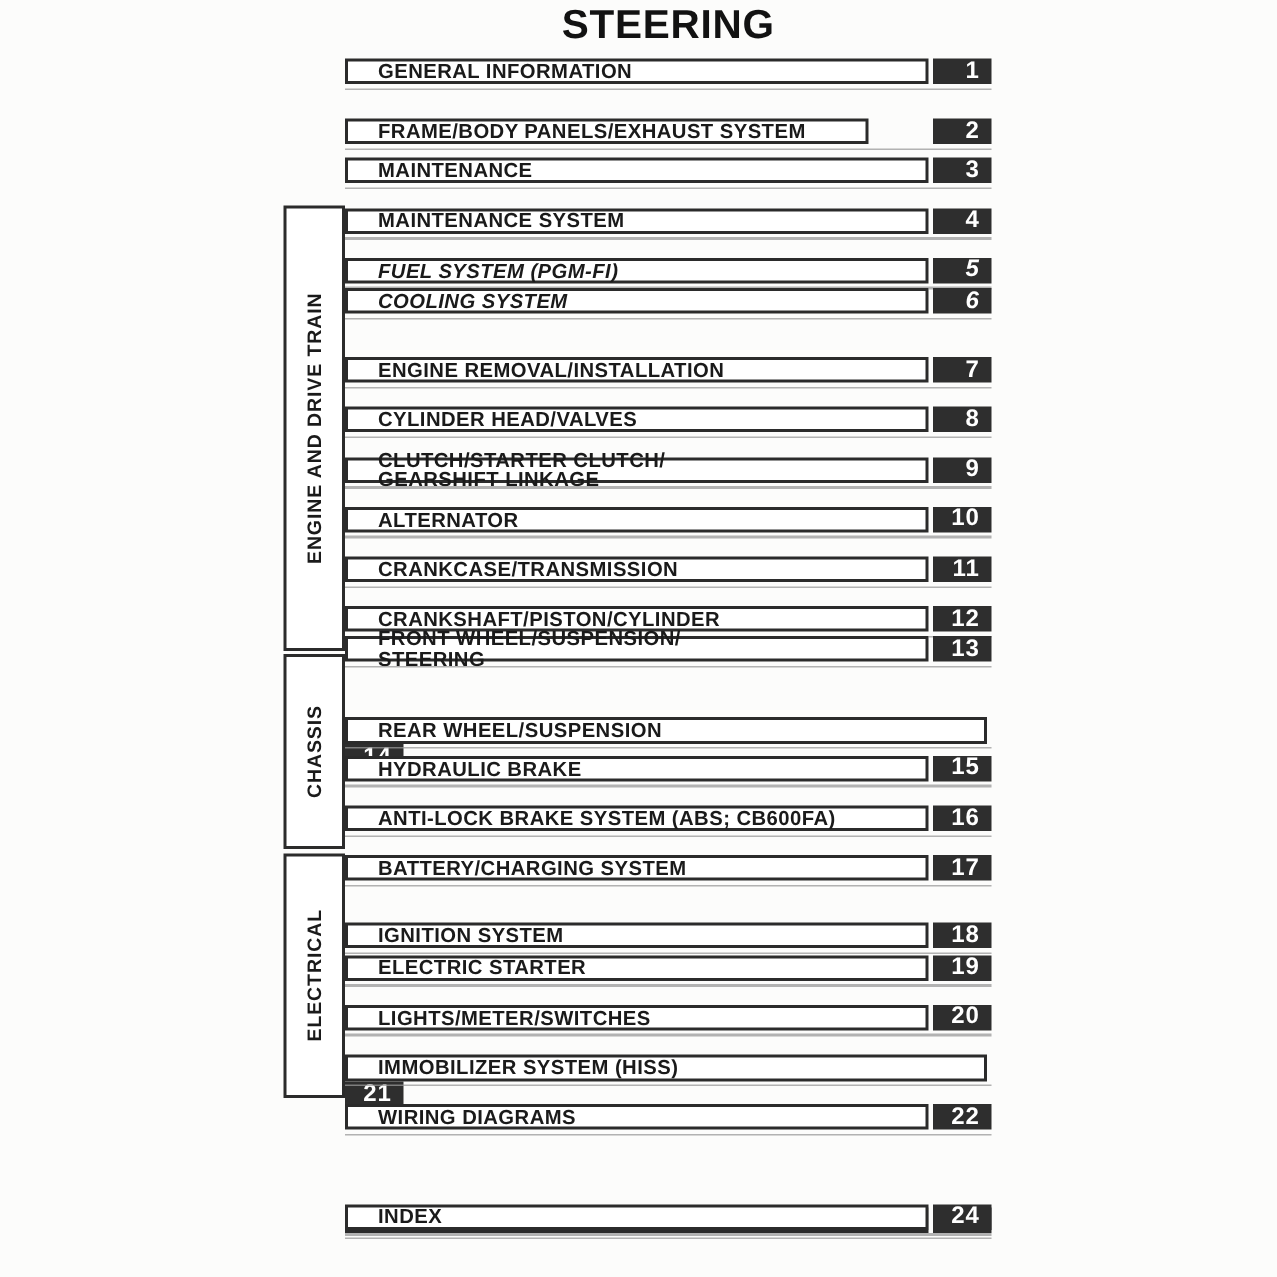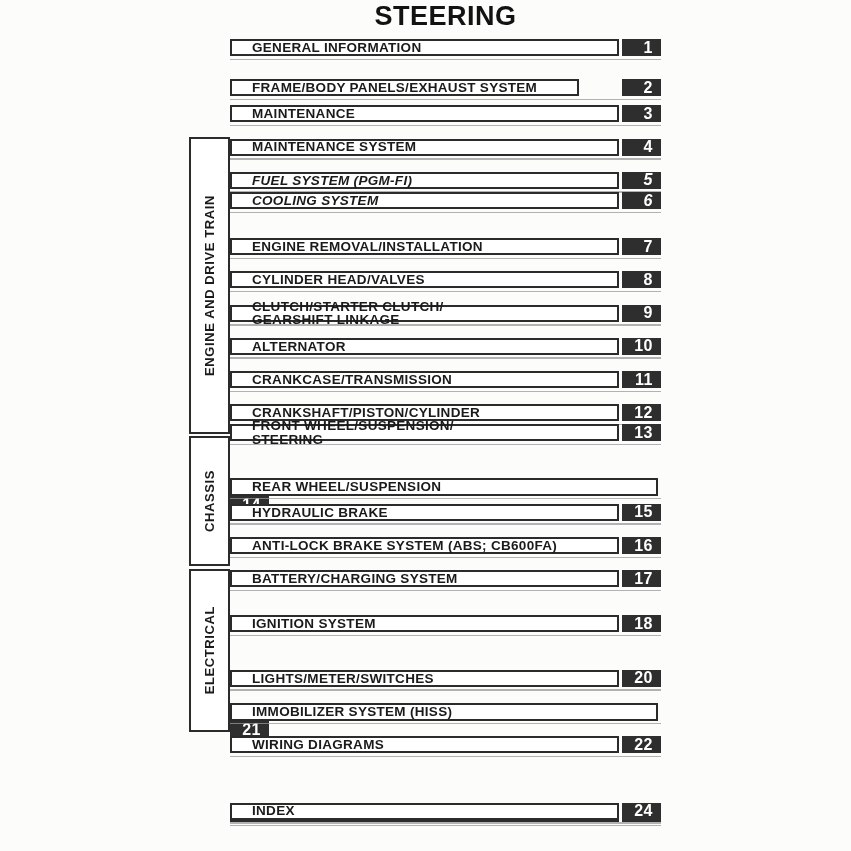--- a/index.html
+++ b/index.html
@@ -252,20 +252,28 @@
 
   <div class="row" style="top: 603.4px; margin-top: 12px;">
     <div class="row-label-box">
       <span class="row-label">IGNITION SYSTEM</span>
     </div>
     <div class="row-num">
       <span>18</span>
     </div>
   </div>
 
+  <div class="row" style="top: 636.6px;">
+    <div class="row-label-box">
+      <span class="row-label">ELECTRIC STARTER</span>
+    </div>
+    <div class="row-num">
+      <span>19</span>
+    </div>
+  </div>
 
   <div class="row" style="top: 669.8px;">
     <div class="row-label-box">
       <span class="row-label">LIGHTS/METER/SWITCHES</span>
     </div>
     <div class="row-num">
       <span>20</span>
     </div>
   </div>
 

